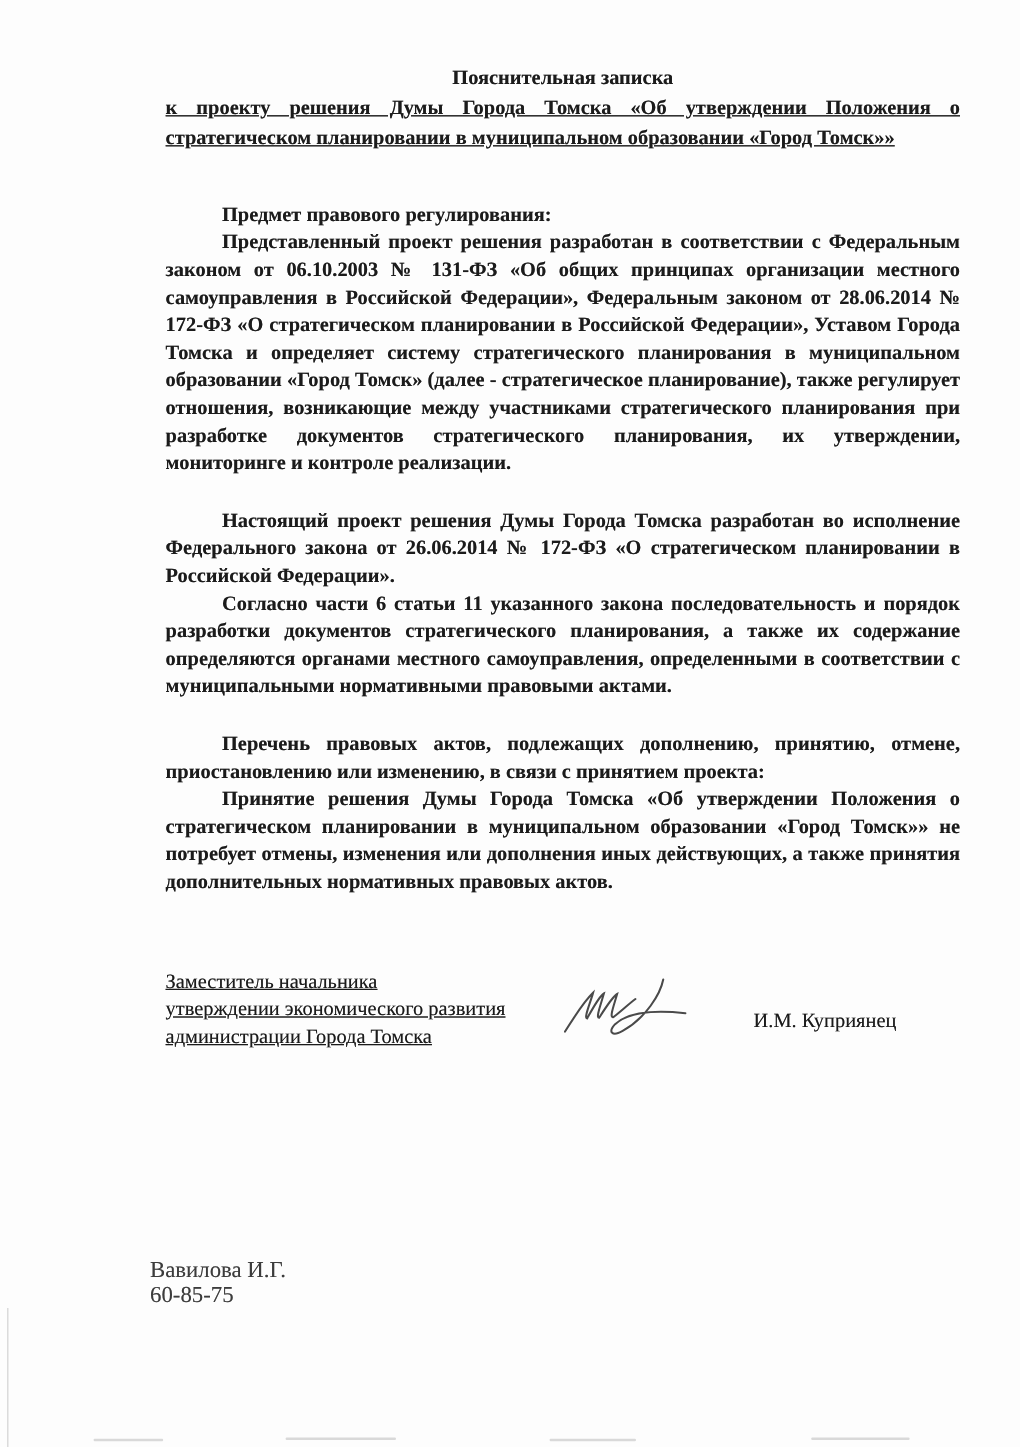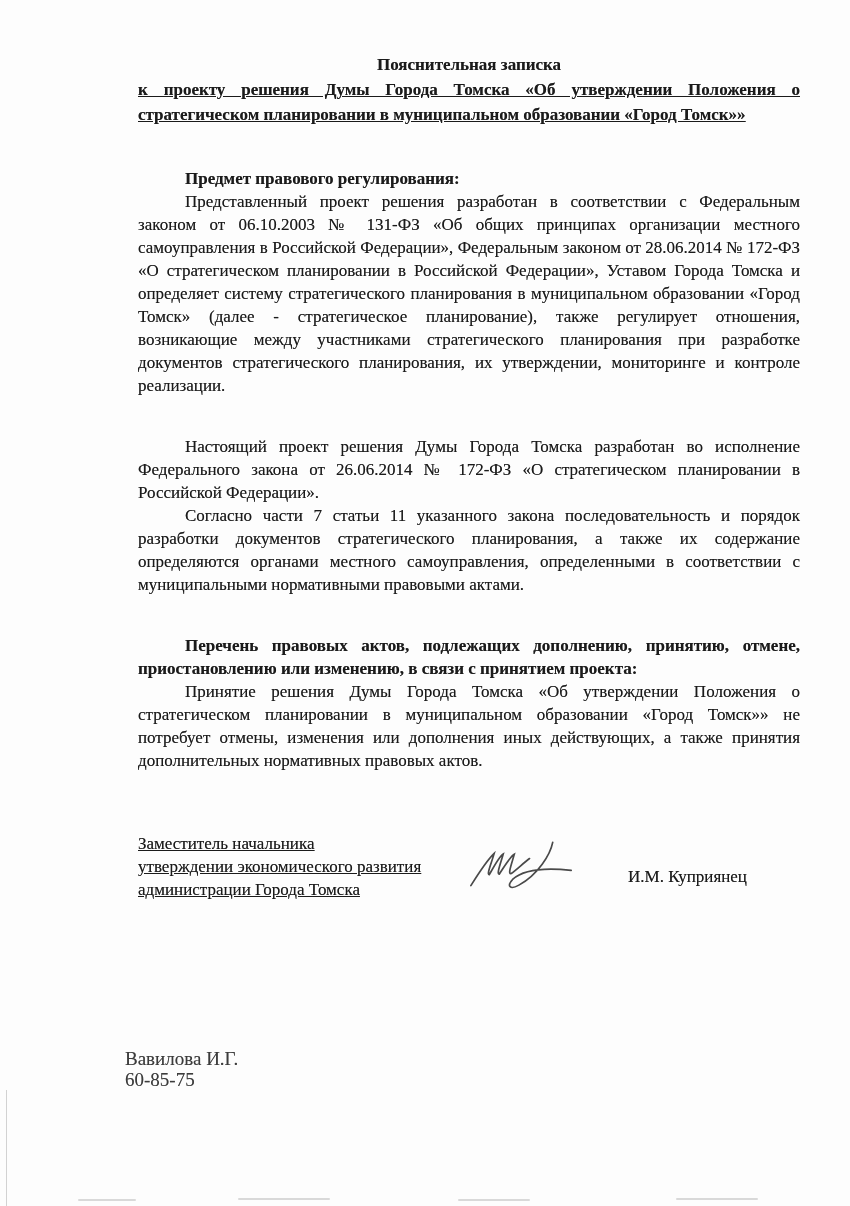--- a/index.html
+++ b/index.html
@@ -19,33 +19,34 @@
     position: absolute;
     left: 138px; top: 52px;
     width: 662px;
     font-size: 17px;
     line-height: 23px;
     text-shadow: 0 0 0.4px rgba(20,20,20,0.55);
   }
   .title-block { font-weight: bold; line-height: 25px; margin-bottom: 40px; }
   .title-line1 { text-align: center; }
   .title-rest  { text-align: justify; text-decoration: underline; }
-  .section { margin-top: 38px; }
+  .section { margin-top: 25px; }
   .section:first-of-type { margin-top: 0; }
   .section-heading {
     margin: 0;
     font-size: 17px;
     font-weight: bold;
     text-indent: 47px;
     text-align: justify;
   }
   .para {
     margin: 0;
     text-indent: 47px;
     text-align: justify;
+    font-weight: bold;
   }
   .signature-block {
     position: relative;
     margin-top: 60px;
     height: 120px;
     text-decoration: underline;
   }
   .signature-position { line-height: 23px; }
   .signature-scribble {
     position: absolute;
@@ -95,21 +96,21 @@
       <div class="title-rest">к проекту решения Думы Города Томска «Об утверждении Положения о стратегическом планировании в муниципальном образовании «Город Томск»»</div>
     </div>
 
     <div class="section">
       <h3 class="section-heading">Предмет правового регулирования:</h3>
       <p class="para">Представленный проект решения разработан в соответствии с Федеральным законом от 06.10.2003 № 131-ФЗ «Об общих принципах организации местного самоуправления в Российской Федерации», Федеральным законом от 28.06.2014 № 172-ФЗ «О стратегическом планировании в Российской Федерации», Уставом Города Томска и определяет систему стратегического планирования в муниципальном образовании «Город Томск» (далее - стратегическое планирование), также регулирует отношения, возникающие между участниками стратегического планирования при разработке документов стратегического планирования, их утверждении, мониторинге и контроле реализации.</p>
     </div>
 
     <div class="section">
       <p class="para">Настоящий проект решения Думы Города Томска разработан во исполнение Федерального закона от 26.06.2014 № 172-ФЗ «О стратегическом планировании в Российской Федерации».</p>
-      <p class="para">Согласно части 7 статьи 11 указанного закона последовательность и порядок разработки документов стратегического планирования, а также их содержание определяются органами местного самоуправления, определенными в соответствии с муниципальными нормативными правовыми актами.</p>
+      <p class="para">Согласно части 6 статьи 11 указанного закона последовательность и порядок разработки документов стратегического планирования, а также их содержание определяются органами местного самоуправления, определенными в соответствии с муниципальными нормативными правовыми актами.</p>
     </div>
 
     <div class="section">
       <h3 class="section-heading">Перечень правовых актов, подлежащих дополнению, принятию, отмене, приостановлению или  изменению, в связи с принятием проекта:</h3>
       <p class="para">Принятие решения Думы Города Томска  «Об утверждении Положения о стратегическом планировании в муниципальном образовании «Город Томск»» не потребует отмены, изменения или дополнения иных действующих, а также принятия дополнительных нормативных правовых актов.</p>
     </div>
 
     <div class="signature-block">
       <div class="signature-position">Заместитель начальника</div>
       <div class="signature-position">утверждении экономического развития</div>

